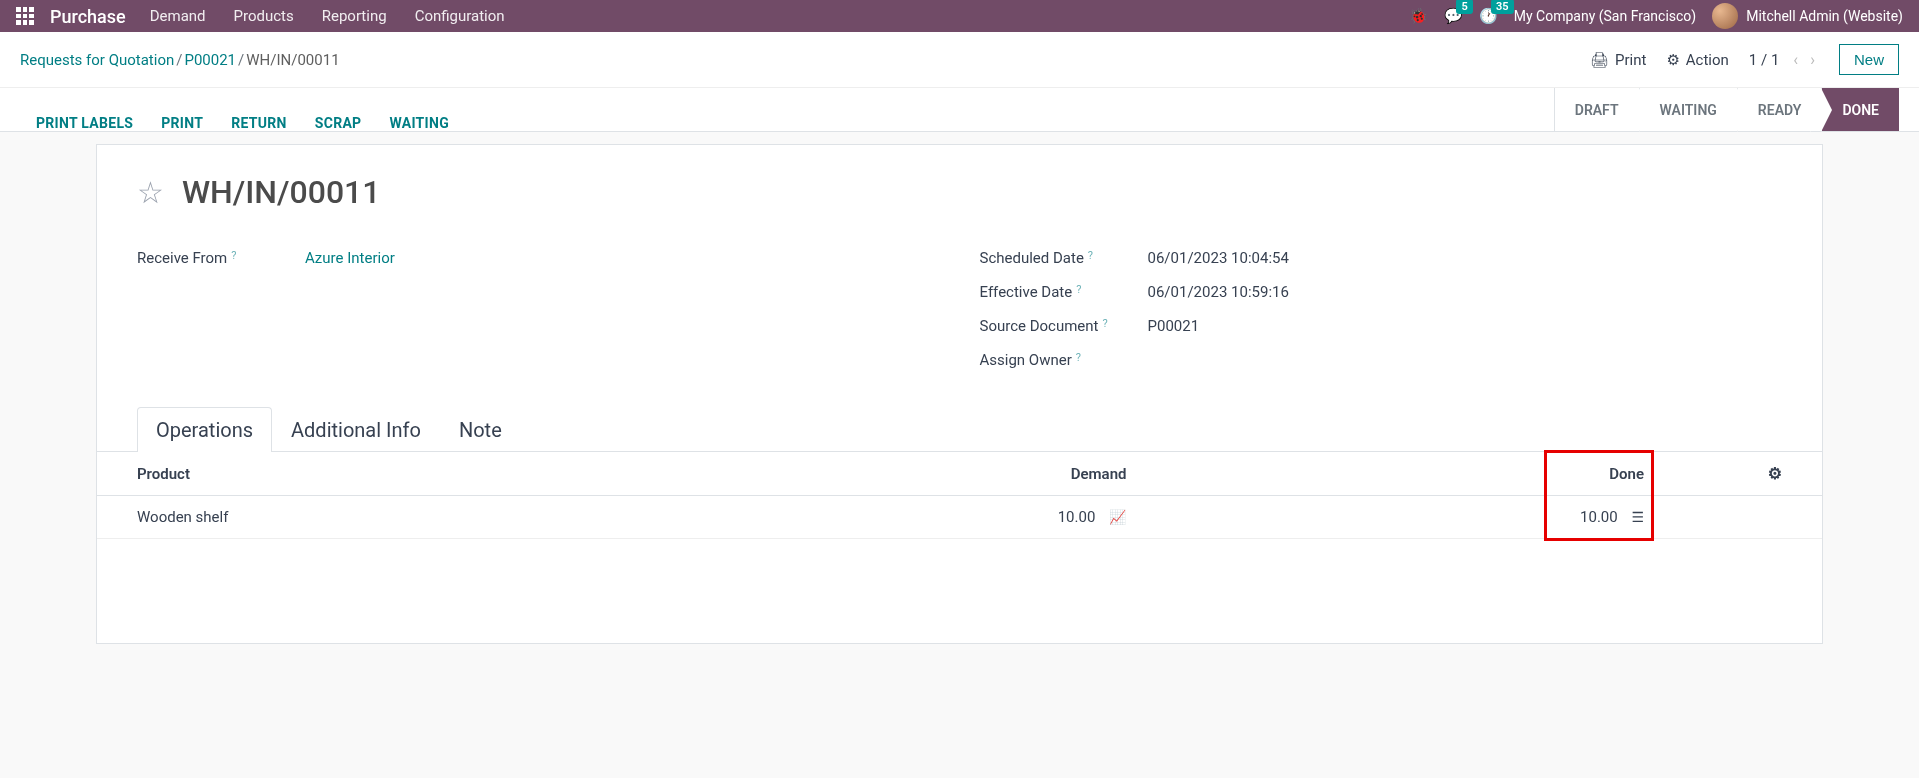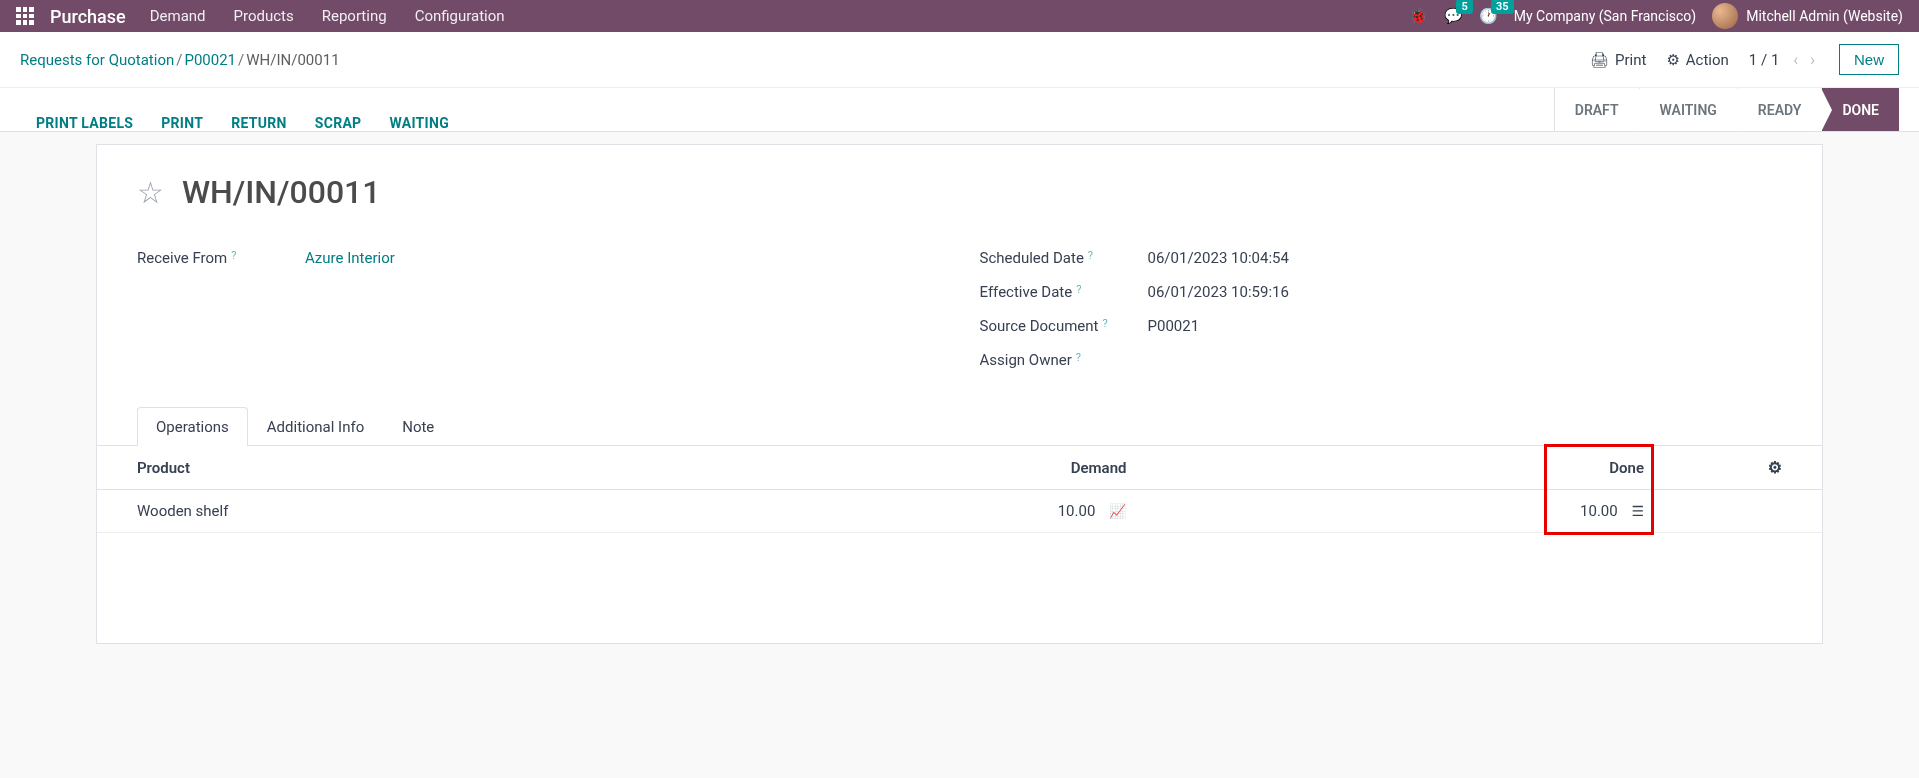--- a/index.html
+++ b/index.html
@@ -65,21 +65,21 @@
   .form-grid { display: flex; padding: 20px 40px 30px; gap: 40px; }
   .form-col { flex: 1; }
   .form-row { display: flex; align-items: baseline; padding: 8px 0; font-size: 15px; gap: 8px; }
   .form-label { width: 160px; color: #374151; display: flex; align-items: baseline; gap: 4px; }
   .form-label .help { color: #6fb3b8; font-size: 11px; cursor: help; position: relative; top:-4px;}
   .form-value { color: #374151; }
   .form-value.link { color: #017E84; cursor: pointer; }
   
   
   .tabs { display: flex; padding: 0 40px; border-bottom: 1px solid #dee2e6; }
-  .tab { padding: 10px 18px; border: 1px solid transparent; border-bottom: none; cursor: pointer; font-size: 15px; color: #374151; margin-bottom: -1px; }
+  .tab { padding: 10px 18px; border: 1px solid transparent; border-bottom: none; cursor: pointer; font-size: 20px; color: #374151; margin-bottom: -1px; }
   .tab.active { border-color: #dee2e6; background: #fff; border-radius: 4px 4px 0 0; }
   
   
   .table-wrap { padding: 0 0px; }
   table { width: 100%; border-collapse: collapse; }
   th { text-align: left; padding: 12px 40px; font-weight: 600; font-size: 15px; border-bottom: 1px solid #dee2e6; color: #374151; }
   td { padding: 12px 40px; font-size: 15px; border-bottom: 1px solid #eee; color: #374151; }
   th.num, td.num { text-align: right; }
   .icon-small { font-size: 14px; color: #374151; margin-left: 10px; cursor: pointer; }
   .sliders-icon { float: right; cursor: pointer; font-size:16px; color:#374151;}

